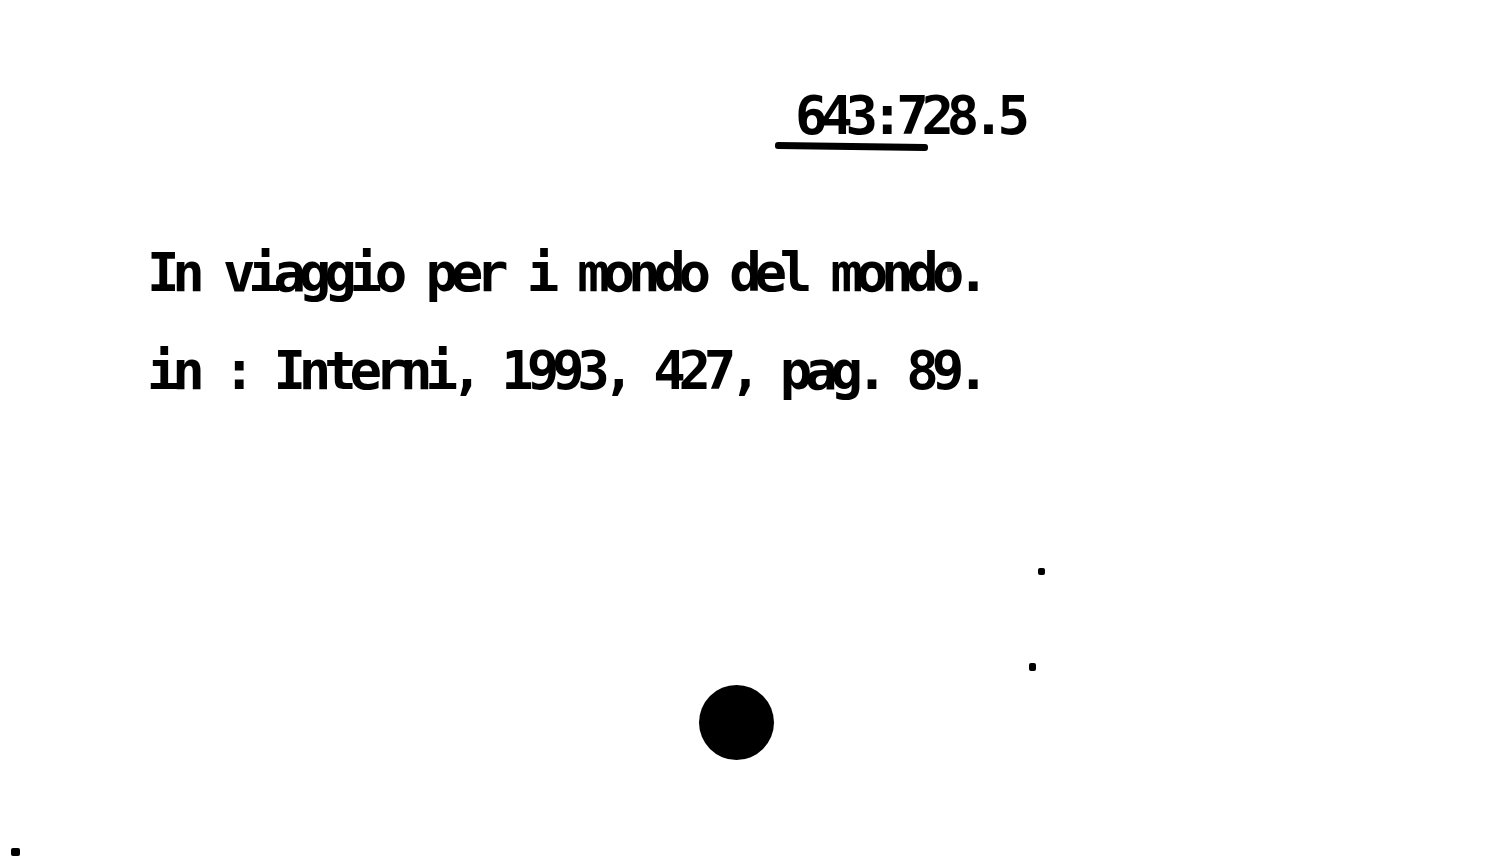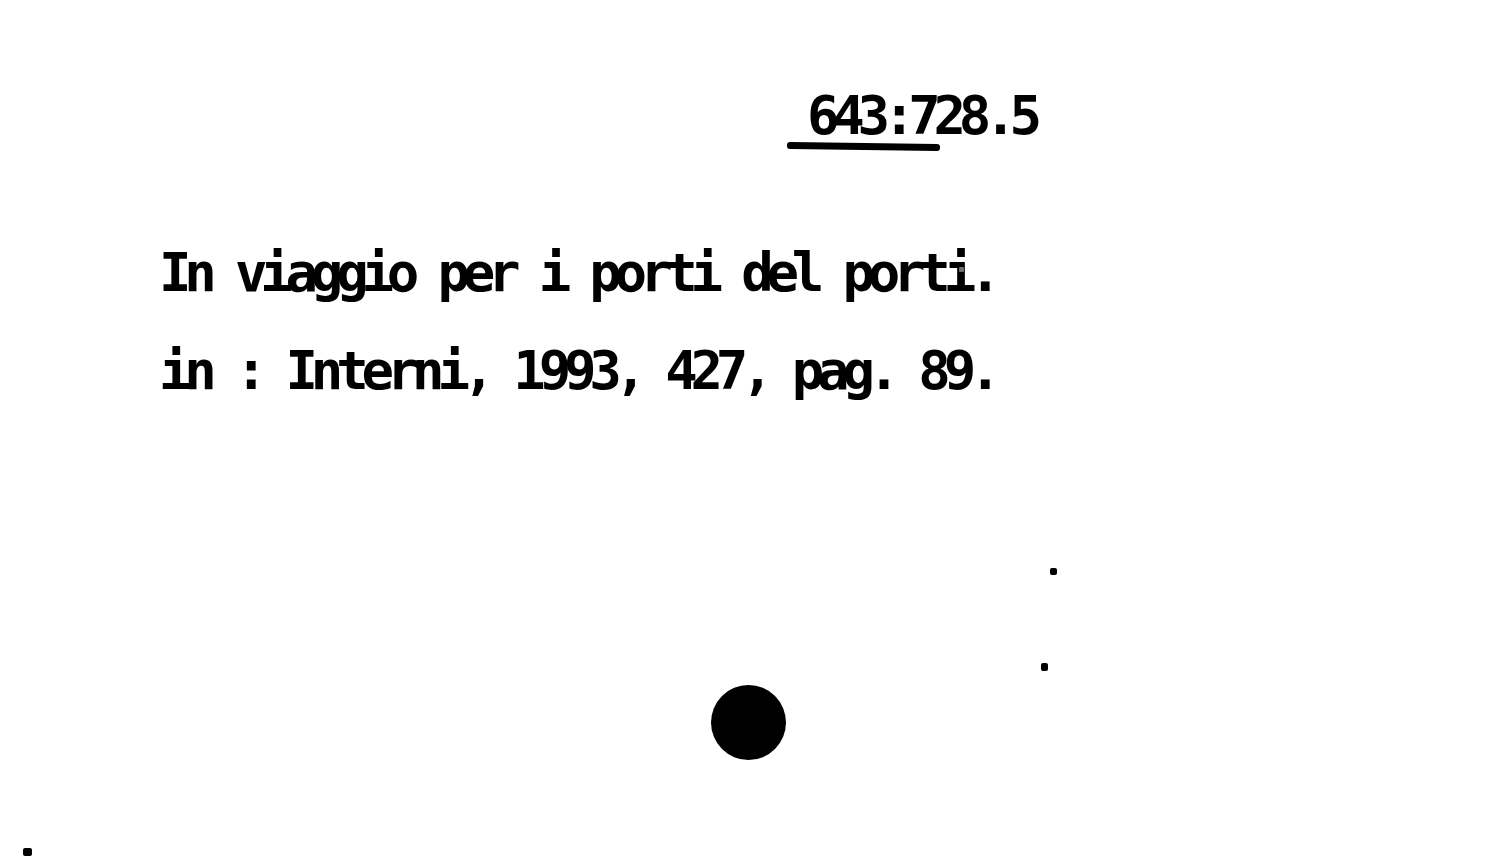--- a/index.html
+++ b/index.html
@@ -7,21 +7,20 @@
     padding: 0;
     background: #ffffff;
   }
   .page {
     position: relative;
     width: 1252px;
     height: 862px;
     background: #ffffff;
     overflow: hidden;
     font-family: "DejaVu Sans Mono", "Liberation Mono", monospace;
-    margin-left: 12px;
   }
   .typeline {
     position: absolute;
     font-family: "DejaVu Sans Mono", "Liberation Mono", monospace;
     font-weight: 700;
     font-size: 54px;
     line-height: 54px;
     letter-spacing: -7.2px;
     color: #000000;
     white-space: pre;
@@ -77,21 +76,21 @@
 </style>
 </head>
 <body>
 
 <div class="page">
 
   <div class="typeline classification">643:728.5</div>
 
   <div class="class-underline"></div>
 
-  <div class="typeline title-line">In viaggio per i porti del porti.</div>
+  <div class="typeline title-line">In viaggio per i mondo del mondo.</div>
 
   <div class="stray-dot-title"></div>
 
   <div class="typeline citation-line">in : Interni, 1993, 427, pag. 89.</div>
 
   <div class="ink-blot"></div>
 
   <div class="speck speck-right-upper"></div>
 
   <div class="speck speck-right-lower"></div>

